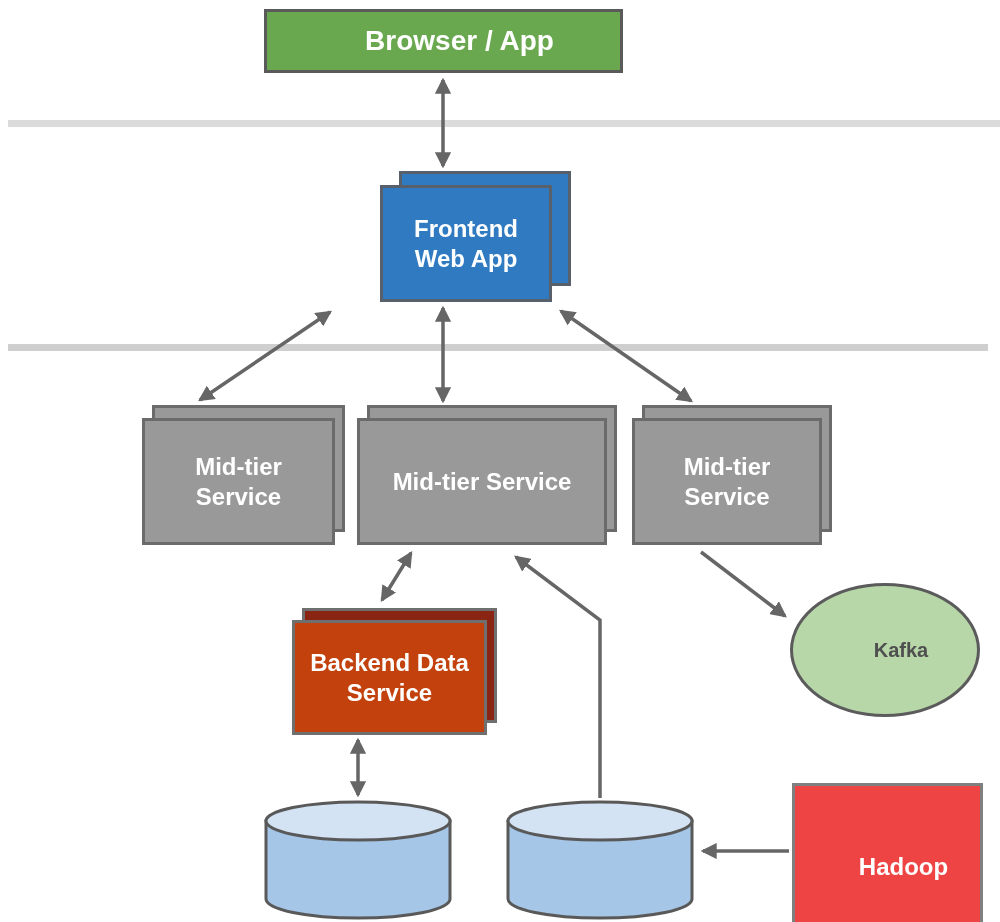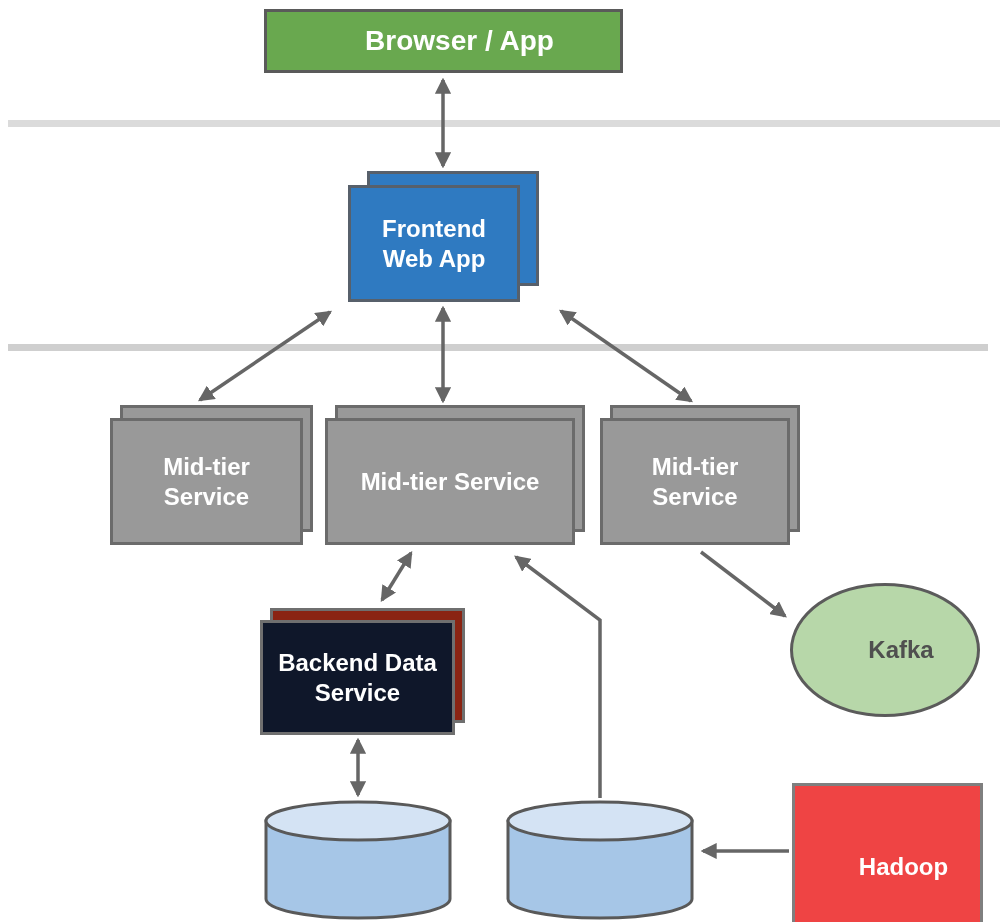--- a/index.html
+++ b/index.html
@@ -19,21 +19,21 @@
   .fill-flex{position:absolute;inset:0;display:flex;align-items:center;justify-content:center;}
 
   
   .box{box-sizing:border-box;display:flex;align-items:center;justify-content:center;padding-left:32px;}
 
   #browser{left:264px;top:9px;width:359px;height:64px;background:#69a84f;border:3px solid #5a5a5a;}
   #browser .label{font-size:28px;}
 
   
   .stack{position:absolute;}
-  .stack .back,.stack .front{position:absolute;box-sizing:border-box;}
+  .stack .back,.stack .front{position:absolute;box-sizing:border-box;margin-left:32px;}
   .stack .front{display:flex;align-items:center;justify-content:center;}
 
   #frontend{left:348px;top:171px;width:192px;height:132px;}
   #frontend .back{left:19px;top:0;width:172px;height:115px;background:#2f7ac1;border:3px solid #57606b;}
   #frontend .front{left:0;top:14px;width:172px;height:117px;background:#2f7ac1;border:3px solid #57606b;}
   #frontend .label{font-size:24px;}
 
   .midtier .back{background:#999999;border:3px solid #6b6b6b;}
   .midtier .front{background:#999999;border:3px solid #6b6b6b;}
   .midtier .label{font-size:24px;}
@@ -42,29 +42,29 @@
   #mid-left .front{left:0;top:13px;width:193px;height:127px;}
   #mid-center{left:325px;top:405px;width:261px;height:141px;}
   #mid-center .back{left:10px;top:0;width:250px;height:127px;}
   #mid-center .front{left:0;top:13px;width:250px;height:127px;}
   #mid-right{left:600px;top:405px;width:201px;height:141px;}
   #mid-right .back{left:10px;top:0;width:190px;height:127px;}
   #mid-right .front{left:0;top:13px;width:190px;height:127px;}
 
   #backend{left:260px;top:608px;width:206px;height:128px;}
   #backend .back{left:10px;top:0;width:195px;height:115px;background:#8a2413;border:3px solid #6f6f6f;}
-  #backend .front{left:0;top:12px;width:195px;height:115px;background:#0f172a;border:3px solid #6f6f6f;}
+  #backend .front{left:0;top:12px;width:195px;height:115px;background:#c2410c;border:3px solid #6f6f6f;}
   #backend .label{font-size:24px;}
 
   #kafka{left:790px;top:583px;width:190px;height:134px;}
   #kafka .ellipse{
     position:absolute;inset:0;border-radius:50%;
     background:#b7d7a9;border:3px solid #5b5b5b;box-sizing:border-box;
   }
-  #kafka .label{font-size:24px;color:#4f4f4f;position:relative;}
+  #kafka .label{font-size:20px;color:#4f4f4f;position:relative;}
 
   .cylinder{width:190px;height:120px;}
   .cylinder svg{position:absolute;left:0;top:0;}
   .cylinder .label{font-size:24px;}
   .cylinder .fill-flex{top:30px;bottom:8px;}
   #db{left:263px;top:800px;}
   #voldemort{left:505px;top:800px;}
 
   #hadoop{left:792px;top:783px;width:191px;height:168px;background:#ef4444;border:3px solid #7f7f7f;}
   #hadoop .label{font-size:24px;}

